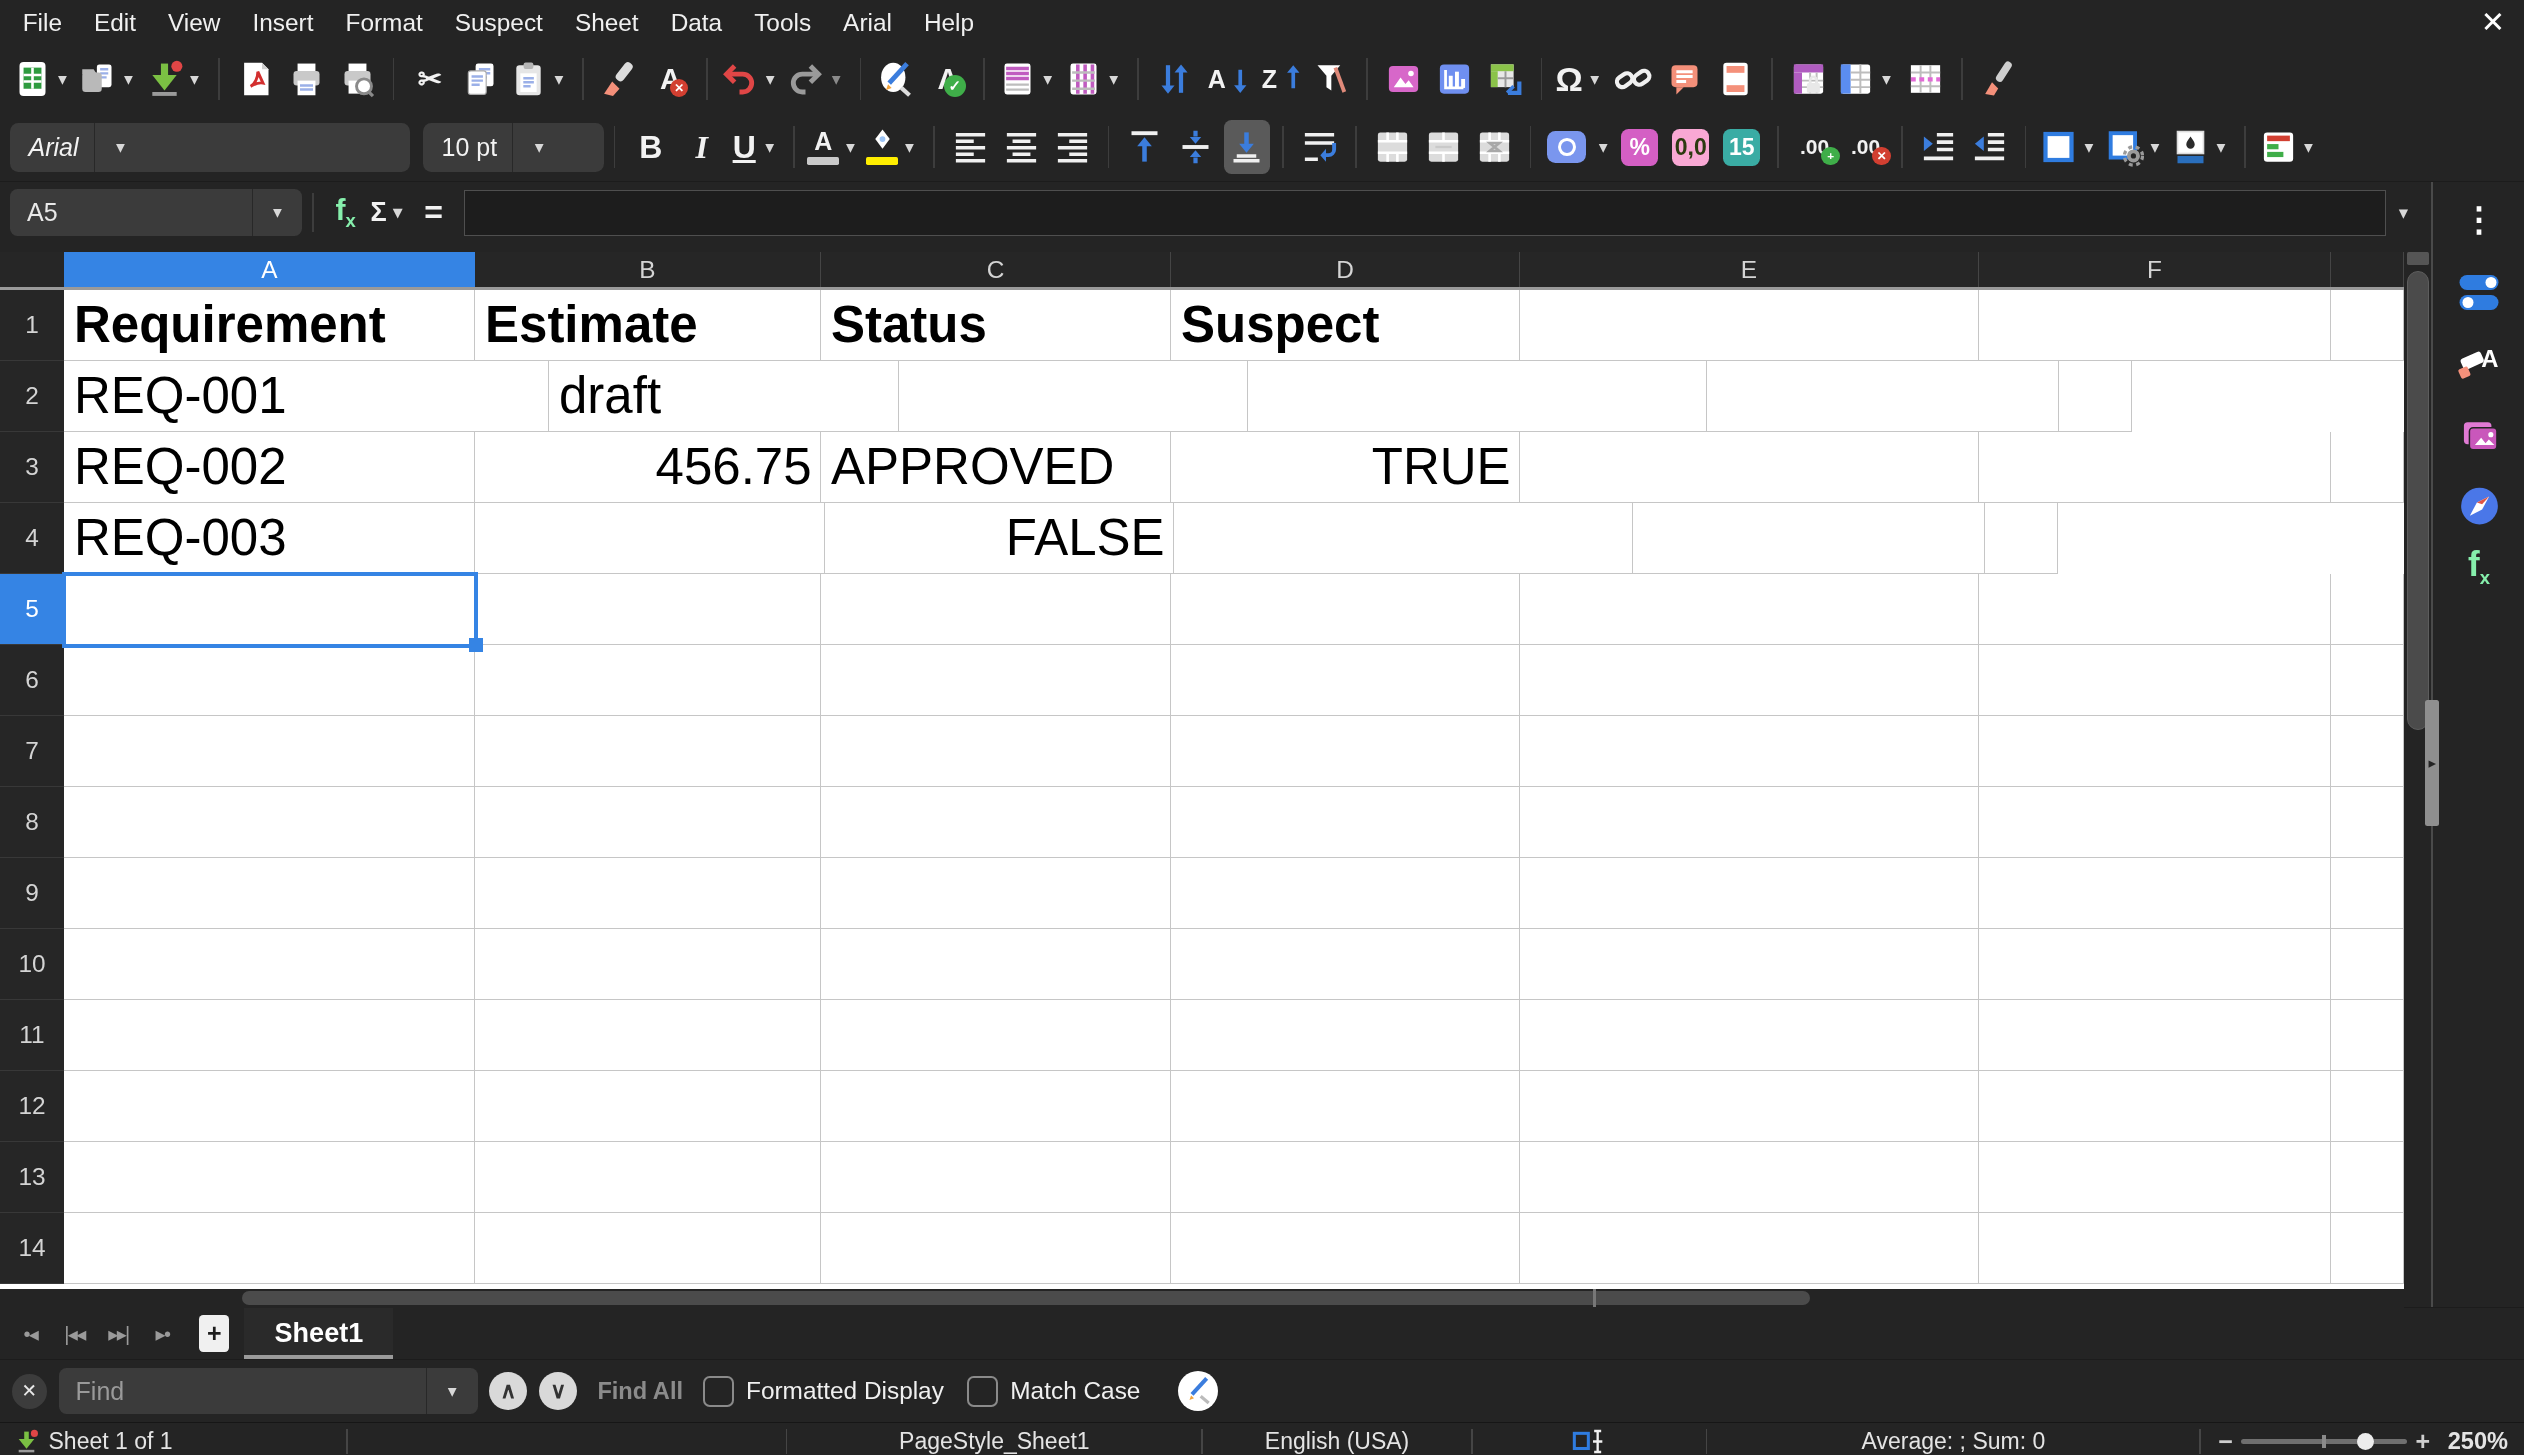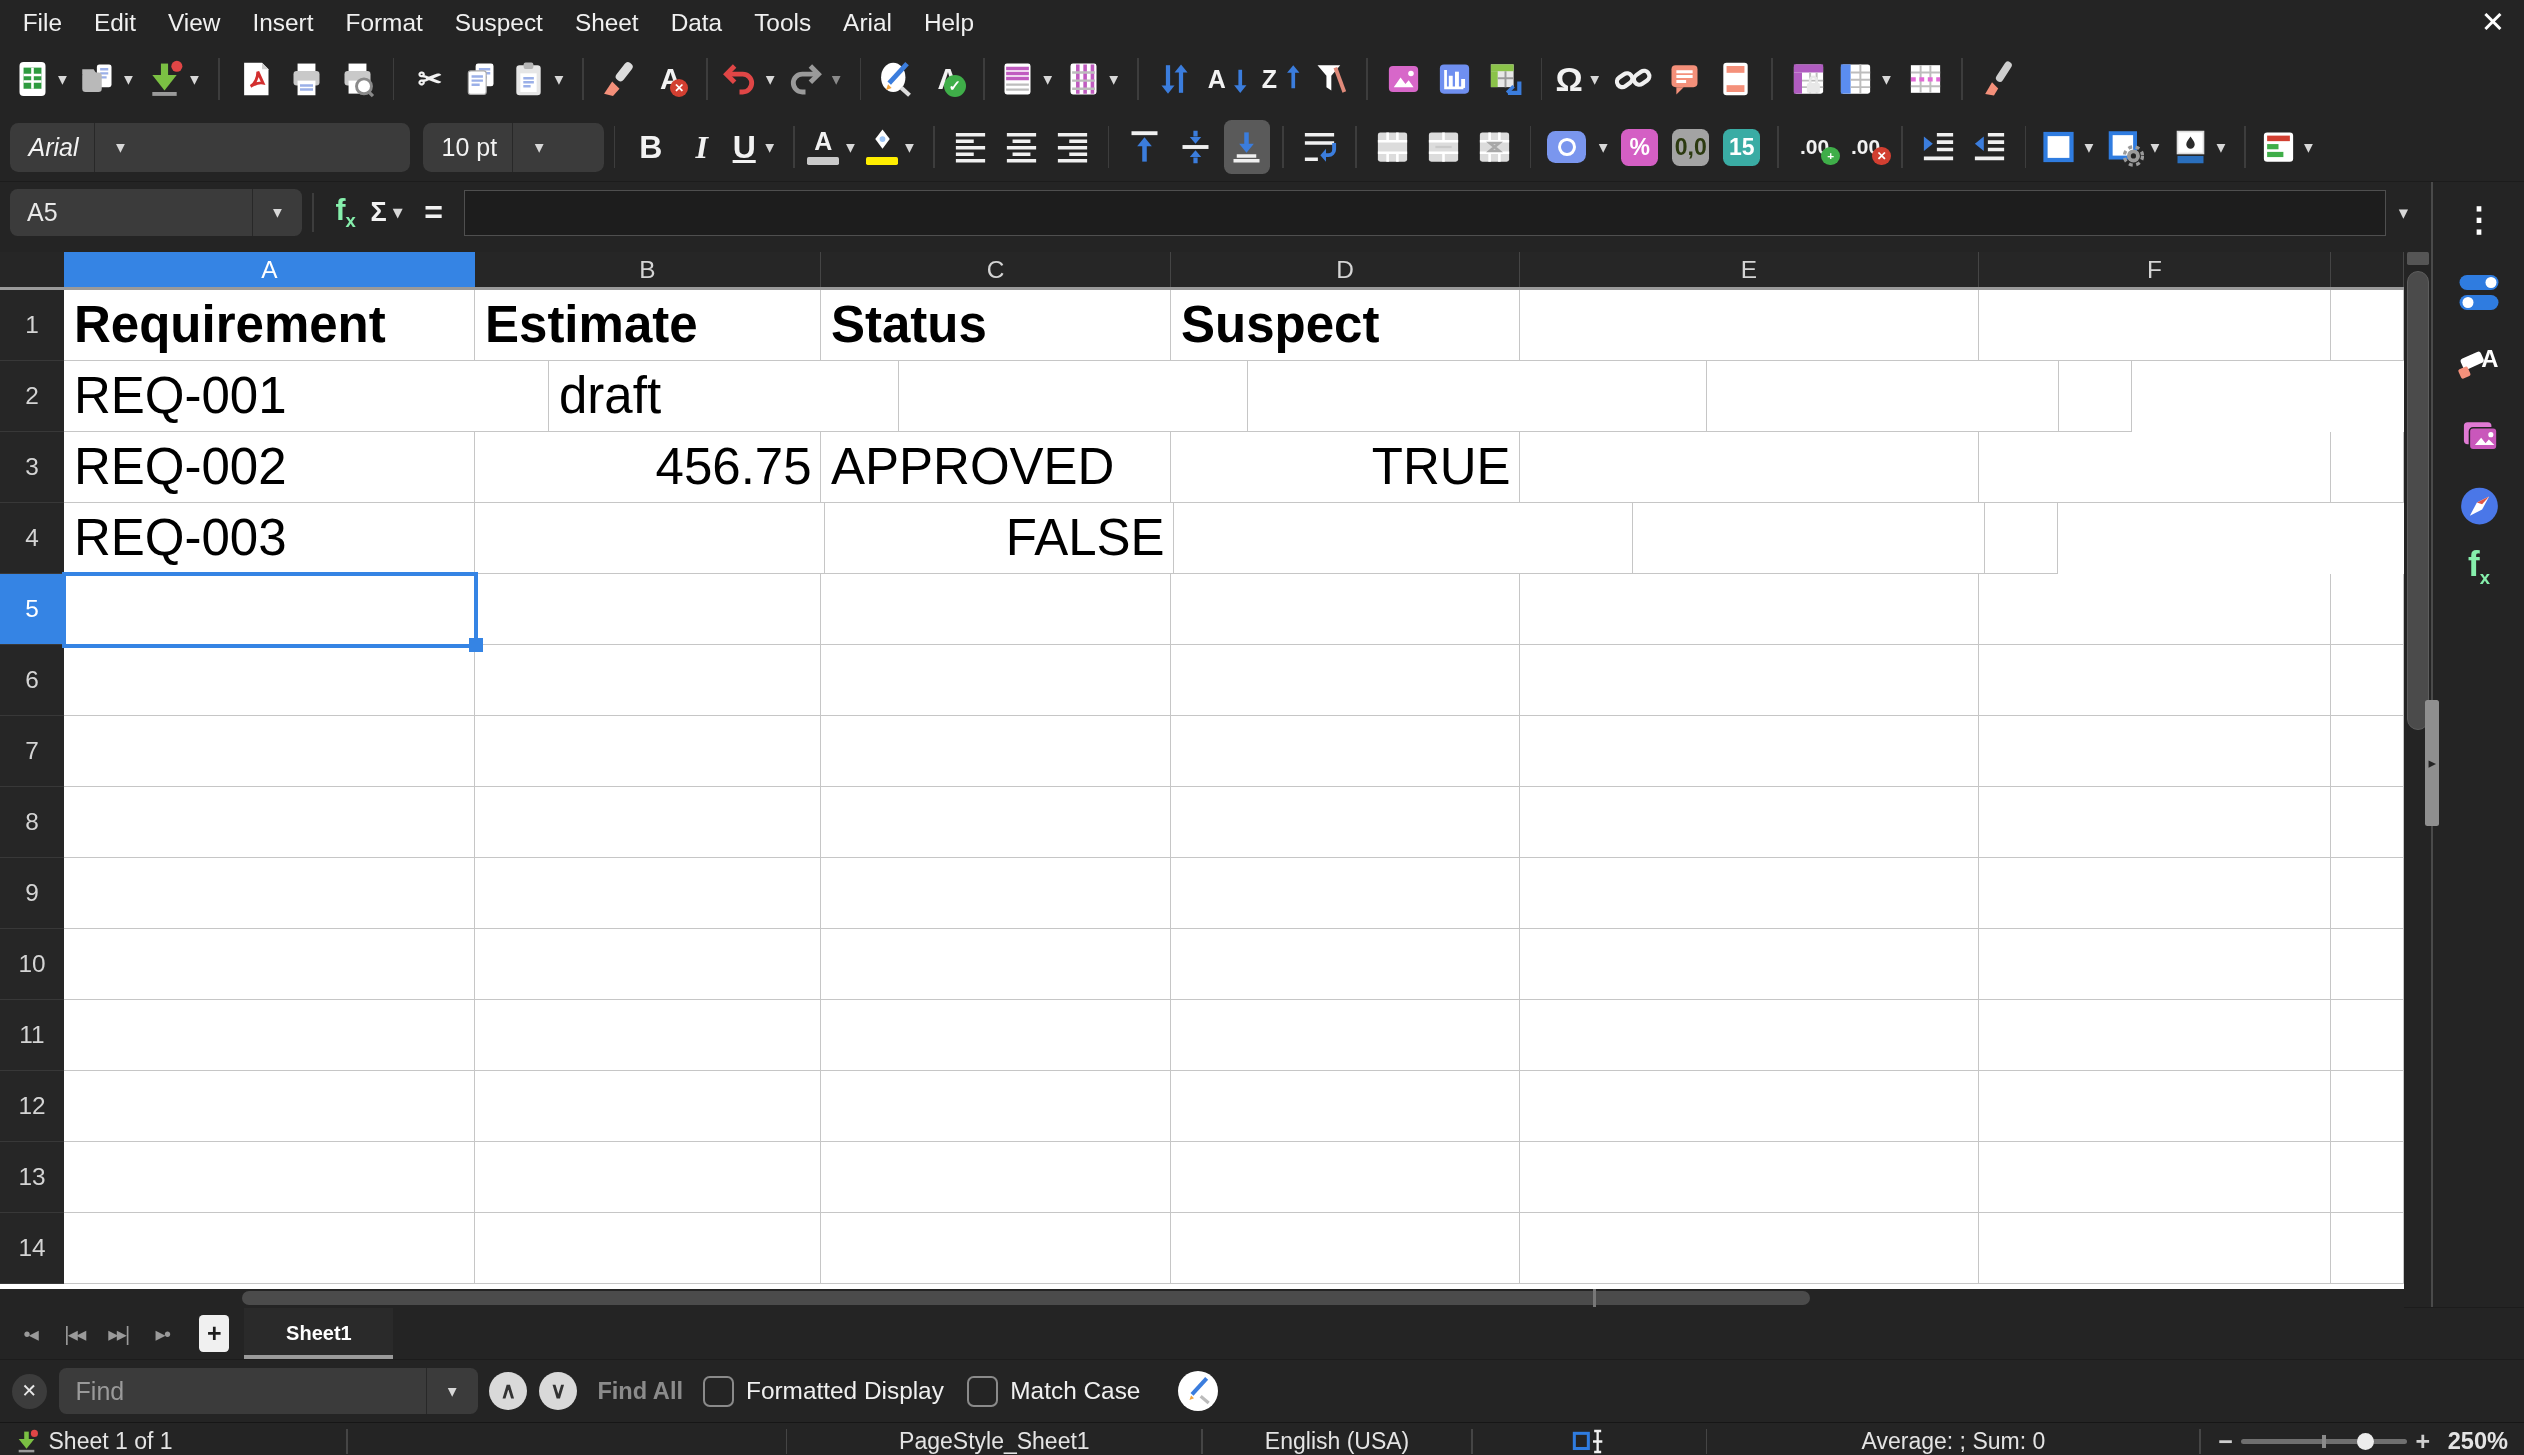--- a/index.html
+++ b/index.html
@@ -15,21 +15,21 @@
   .tbtn{height:54px;min-width:46px;display:flex;align-items:center;justify-content:center;border-radius:7.6px;margin:0 2.5px;position:relative;flex:0 0 auto}
   .tbtn.active{background:#5a5a5a}
   .dd{font-size:17.7px;color:#d8d8d8;width:22px;text-align:center;flex:0 0 auto}
   .gi{display:inline-flex;align-items:center;justify-content:center;min-width:29px;height:40px;font-size:29px;font-weight:bold;color:#f2f2f2;line-height:1}
   .combo{background:#3b3b3b;border-radius:8.4px;height:49px;display:flex;align-items:center;padding-left:18.5px;font-size:25px;color:#f2f2f2;flex:0 0 auto}
   .combo .cdd{border-left:1.7px solid #282828;height:100%;display:flex;align-items:center;justify-content:center;width:52px;margin-left:15px;border-radius:0 8.4px 8.4px 0}
   .ic{position:relative;display:inline-flex;align-items:center;justify-content:center}
   svg{display:block}
   .sq{width:37px;height:37px;border-radius:7.6px;display:flex;align-items:center;justify-content:center;font-size:23px;font-weight:bold;color:#fff}
   .i-pct{background:#d45fc4}
-  .i-th{background:#a3a3a3;color:#2c3a10}
+  .i-th{background:#f9a8d4;color:#2c3a10}
   .i-date{background:#3aaca4}
   .i-curr{width:39px;height:32px;border-radius:8.4px;background:#7a96ee;display:flex;align-items:center;justify-content:center}
   .i-curr::after{content:"";width:11.8px;height:11.8px;border:3.4px solid #fff;border-radius:50%}
   .i-fc{display:flex;flex-direction:column;align-items:center;gap:2.5px}
   .i-fc .letter{font-size:25px;font-weight:bold;color:#f2f2f2;line-height:1}
   .bar{width:32px;height:8.4px;border-radius:1.7px}
   .badge{position:absolute;width:18.5px;height:18.5px;border-radius:50%;display:flex;align-items:center;justify-content:center;font-size:11.8px;color:#fff;font-weight:bold;right:-3.4px;bottom:1.7px}
   .badge.red{background:#d23f31}
   .badge.green{background:#3fae49}
   .decwrap{position:relative;display:flex;align-items:center;justify-content:center;font-size:21px;font-weight:bold;color:#f2f2f2;width:44px;height:40px}
@@ -73,21 +73,21 @@
   .tgl i::after{content:"";position:absolute;width:11px;height:11px;border-radius:50%;background:#fff;top:2.1px}
   .tgl i.on::after{right:2.5px}
   .tgl i.off::after{left:2.5px}
   .grip{position:absolute;left:-7.6px;top:518px;width:13.5px;height:126px;background:#8f8f8f;border-radius:2.5px;display:flex;align-items:center;justify-content:center;color:#242424;font-size:15px}
   .fxmark{font-size:30px;font-weight:bold;color:#86efac;}
   .fxmark sub{font-size:18.5px}
   
   .tabbar{height:51px;display:flex;align-items:center;padding:0 8.4px;flex:0 0 auto;background:#242424;border-top:0.8px solid #1c1c1c}
   .navbtn{width:44px;display:flex;align-items:center;justify-content:center;font-size:20px;color:#9a9a9a;letter-spacing:-1.7px}
   .addsheet{width:30px;height:37px;background:#f0f0f0;border-radius:4.2px;display:flex;align-items:center;justify-content:center;color:#1e1e1e;font-size:25px;font-weight:bold;margin:0 15px}
-  .sheettab{height:100%;min-width:105px;padding:0 22px;display:flex;align-items:center;justify-content:center;font-size:20px;font-weight:700;color:#fff;position:relative;background:#2a2a2a}
+  .sheettab{height:100%;min-width:105px;padding:0 22px;display:flex;align-items:center;justify-content:center;font-size:27px;font-weight:700;color:#fff;position:relative;background:#2a2a2a}
   .sheettab .underline{position:absolute;left:0;right:0;bottom:0;height:4.2px;background:#9a9a9a}
   
   .findbar{height:62px;display:flex;align-items:center;padding:0 11.8px;gap:11.8px;flex:0 0 auto;background:#242424;border-top:0.8px solid #1c1c1c}
   .fclose{width:35px;height:35px;border-radius:50%;background:#3c3c3c;display:flex;align-items:center;justify-content:center;font-size:18.5px;color:#e8e8e8;flex:0 0 auto}
   .findinput{width:419px;height:46px;background:#3b3b3b;border-radius:7.6px;display:flex;align-items:center;padding-left:17px;font-size:25px;color:#9a9a9a;box-sizing:border-box}
   .findinput .cdd{border-left:1.7px solid #282828;height:100%;margin-left:auto;width:51px;display:flex;align-items:center;justify-content:center;color:#d8d8d8;font-size:17.7px}
   .fnav{width:38px;height:38px;border-radius:50%;background:#d9d9d9;color:#333;display:flex;align-items:center;justify-content:center;font-size:22px;font-weight:bold;flex:0 0 auto}
   .findall{color:#8b8b8b;font-size:23.6px;font-weight:bold;margin:0 8.4px}
   .chk{width:27px;height:27px;border:2.5px solid #8a8a8a;border-radius:6.7px;background:transparent;flex:0 0 auto}
   .chklabel{font-size:24.4px;color:#f0f0f0;margin-right:11.8px}

